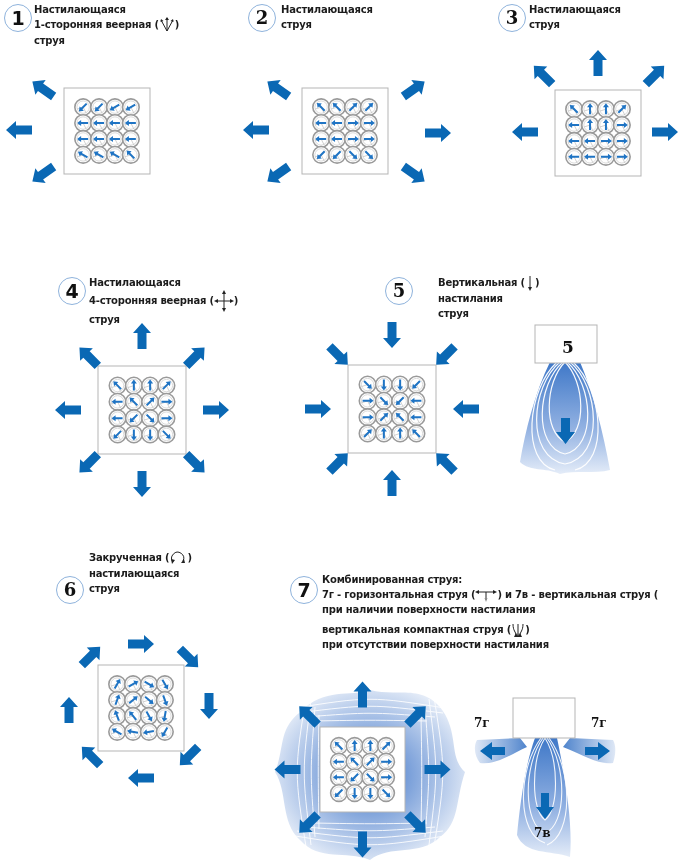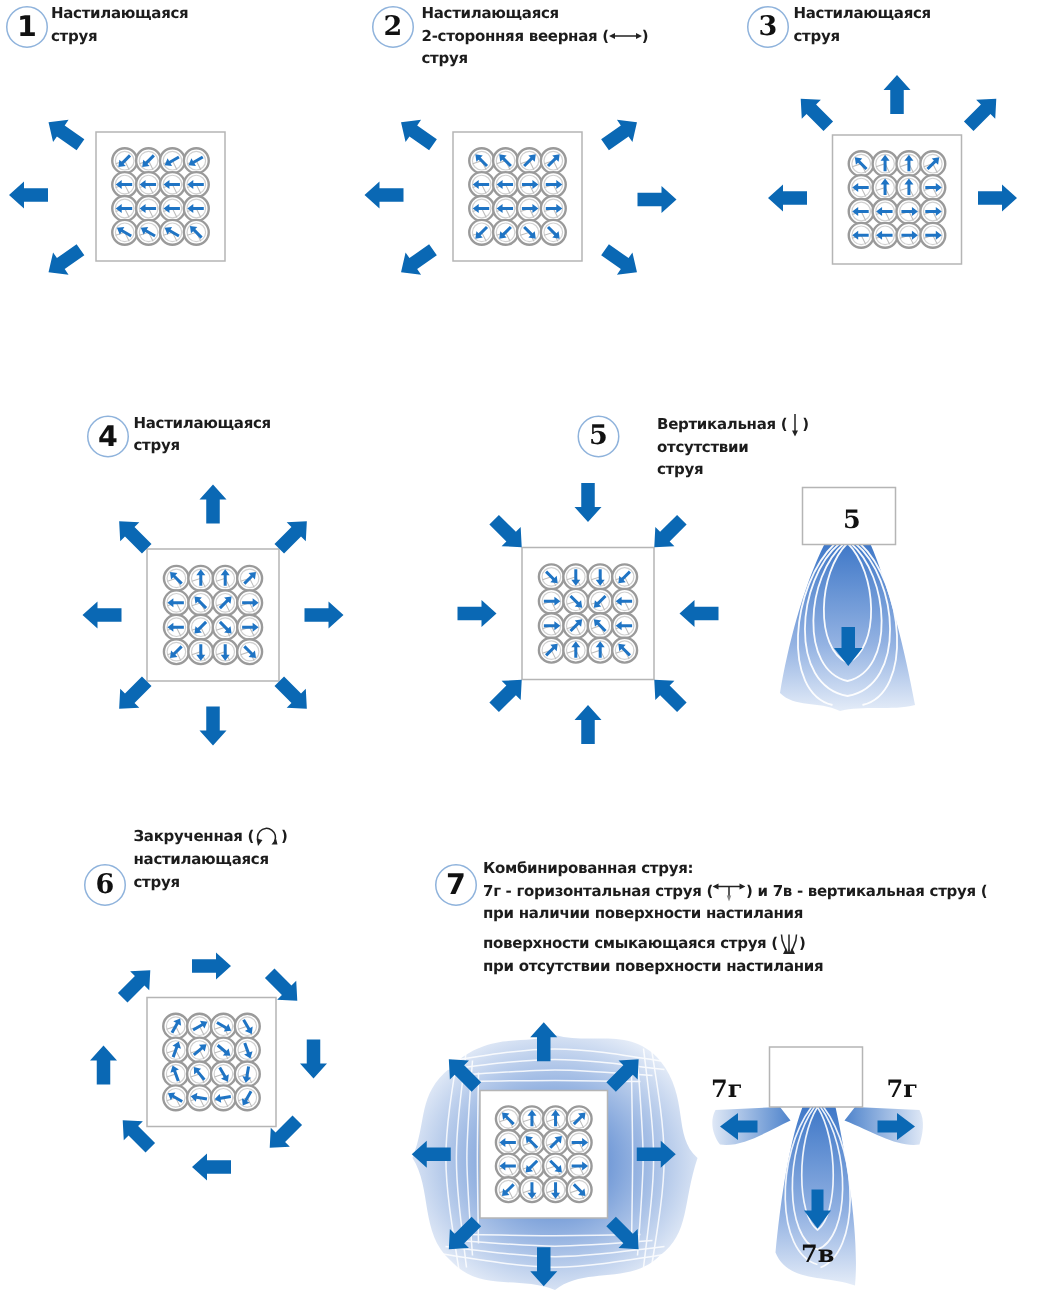--- a/index.html
+++ b/index.html
@@ -9,29 +9,41 @@
   .num { position: absolute; width: 26px; height: 26px; border: 1.3px solid #8fb3dc;
          border-radius: 50%; text-align: center; line-height: 26px; font-weight: bold;
          font-size: 19px; color: #111; background: #fff; }
   .num.serif { font-family: "DejaVu Serif", serif; font-size: 18px; }
   .caption { position: absolute; font-size: 10px; line-height: 15px; font-weight: bold;
              letter-spacing: -0.2px; white-space: nowrap; color: #1c1c1c; }
   .caption .line { display: block; }
   .sym { display: inline-block; vertical-align: middle; }
   svg.dia { position: absolute; overflow: visible; }
   .lbl { position: absolute; font-family: "DejaVu Serif", serif; font-weight: bold;
-         font-size: 16px; color: #111; }
+         font-size: 12px; color: #111; }
 </style>
 </head>
 <body>
 
 <div class="panel">
   <div class="num" style="left:4px;top:4px">1</div>
   <div class="caption" style="left:34px;top:2px">
     <span class="line">Настилающаяся</span>
+    <span class="line"><span>1-сторонняя веерная (</span><svg class="sym" width="16" height="16" viewBox="0 0 16 16">
+          <g stroke="#222" stroke-width="1" fill="none">
+            <path d="M8 14 L2 3"></path>
+            <path d="M8 14 L8 1"></path>
+            <path d="M8 14 L14 3"></path>
+          </g>
+          <g fill="#222">
+            <path d="M2 2 L4.5 4 L1.5 5z"></path>
+            <path d="M8 0 L10 3 L6 3z"></path>
+            <path d="M14 2 L14.5 5 L11.5 4z"></path>
+          </g>
+        </svg><span>)</span></span>
     <span class="line">струя</span>
   </div>
   <svg class="dia" id="dia-1" style="left:0;top:60px" width="180" height="145">
       <rect x="64" y="28" width="86" height="86" fill="#fff" stroke="#b5b5b5" stroke-width="1"></rect>
       <g transform="translate(83.135 47.135)">
         <circle r="8.3" fill="#fff" stroke="#9a9a9a" stroke-width="1.6"></circle>
         <circle r="6.2" fill="none" stroke="#d0d0d0" stroke-width="0.8"></circle>
         <path d="M-6 2 L0 0 L3 6" fill="none" stroke="#bbb" stroke-width="0.7"></path>
         <g transform="rotate(135)">
           <path d="M-5 -1 H2 V-3 L6 0 L2 3 V1 H-5 Z" fill="#1f74c4"></path>
@@ -160,24 +172,20 @@
       <path d="M-13 -4.5 H3 V-9 L13 0 L3 9 V4.5 H-13 Z" fill="#0a68b4" transform="translate(43 29) rotate(215)"></path>
       <path d="M-13 -4.5 H3 V-9 L13 0 L3 9 V4.5 H-13 Z" fill="#0a68b4" transform="translate(19 70) rotate(180)"></path>
       <path d="M-13 -4.5 H3 V-9 L13 0 L3 9 V4.5 H-13 Z" fill="#0a68b4" transform="translate(43 114) rotate(145)"></path>
     </svg>
 </div>
 
 <div class="panel">
   <div class="num serif" style="left:248px;top:4px">2</div>
   <div class="caption" style="left:281px;top:2px">
     <span class="line">Настилающаяся</span>
-    <span class="line"><span>2-сторонняя веерная (</span><svg class="sym" width="22" height="10" viewBox="0 0 22 10">
-          <path d="M2 5 H20" stroke="#222" stroke-width="1"></path>
-          <path d="M0 5 L4 3 L4 7z M22 5 L18 3 L18 7z" fill="#222"></path>
-        </svg><span>)</span></span>
     <span class="line">струя</span>
   </div>
   <svg class="dia" id="dia-2" style="left:236px;top:60px" width="225" height="145">
       <rect x="66" y="28" width="86" height="86" fill="#fff" stroke="#b5b5b5" stroke-width="1"></rect>
       <g transform="translate(85.135 47.135)">
         <circle r="8.3" fill="#fff" stroke="#9a9a9a" stroke-width="1.6"></circle>
         <circle r="6.2" fill="none" stroke="#d0d0d0" stroke-width="0.8"></circle>
         <path d="M-6 2 L0 0 L3 6" fill="none" stroke="#bbb" stroke-width="0.7"></path>
         <g transform="rotate(225)">
           <path d="M-5 -1 H2 V-3 L6 0 L2 3 V1 H-5 Z" fill="#1f74c4"></path>
@@ -453,20 +461,24 @@
       <path d="M-13 -4.5 H3 V-9 L13 0 L3 9 V4.5 H-13 Z" fill="#0a68b4" transform="translate(150 30) rotate(315)"></path>
       <path d="M-13 -4.5 H3 V-9 L13 0 L3 9 V4.5 H-13 Z" fill="#0a68b4" transform="translate(20 87) rotate(180)"></path>
       <path d="M-13 -4.5 H3 V-9 L13 0 L3 9 V4.5 H-13 Z" fill="#0a68b4" transform="translate(160 87) rotate(0)"></path>
     </svg>
 </div>
 
 <div class="panel">
   <div class="num" style="left:58px;top:277px">4</div>
   <div class="caption" style="left:89px;top:275px">
     <span class="line">Настилающаяся</span>
+    <span class="line"><span>4-сторонняя веерная (</span><svg class="sym" width="20" height="22" viewBox="0 0 20 22">
+          <path d="M2 11 H18 M10 3 V19" stroke="#222" stroke-width="1" fill="none"></path>
+          <path d="M0 11 L4 9 L4 13z M20 11 L16 9 L16 13z M10 0 L8 4 L12 4z M10 22 L8 18 L12 18z" fill="#222"></path>
+        </svg><span>)</span></span>
     <span class="line">струя</span>
   </div>
   <svg class="dia" id="dia-4" style="left:50px;top:322px" width="190" height="175">
       <rect x="48" y="44" width="88" height="88" fill="#fff" stroke="#b5b5b5" stroke-width="1"></rect>
       <g transform="translate(67.58 63.58)">
         <circle r="8.3" fill="#fff" stroke="#9a9a9a" stroke-width="1.6"></circle>
         <circle r="6.2" fill="none" stroke="#d0d0d0" stroke-width="0.8"></circle>
         <path d="M-6 2 L0 0 L3 6" fill="none" stroke="#bbb" stroke-width="0.7"></path>
         <g transform="rotate(225)">
           <path d="M-5 -1 H2 V-3 L6 0 L2 3 V1 H-5 Z" fill="#1f74c4"></path>
@@ -603,21 +615,21 @@
     </svg>
 </div>
 
 <div class="panel">
   <div class="num serif" style="left:385px;top:277px">5</div>
   <div class="caption" style="left:438px;top:275px">
     <span class="line"><span>Вертикальная (</span><svg class="sym" width="10" height="16" viewBox="0 0 10 16">
           <path d="M5 1 V13" stroke="#222" stroke-width="1"></path>
           <path d="M5 16 L3 12 L7 12z" fill="#222"></path>
         </svg><span>)</span></span>
-    <span class="line">отсутствии</span>
+    <span class="line">настилания</span>
     <span class="line">струя</span>
   </div>
   <svg class="dia" id="dia-5" style="left:300px;top:320px" width="180" height="175">
       <rect x="48" y="45" width="88" height="88" fill="#fff" stroke="#b5b5b5" stroke-width="1"></rect>
       <g transform="translate(67.58 64.58)">
         <circle r="8.3" fill="#fff" stroke="#9a9a9a" stroke-width="1.6"></circle>
         <circle r="6.2" fill="none" stroke="#d0d0d0" stroke-width="0.8"></circle>
         <path d="M-6 2 L0 0 L3 6" fill="none" stroke="#bbb" stroke-width="0.7"></path>
         <g transform="rotate(45)">
           <path d="M-5 -1 H2 V-3 L6 0 L2 3 V1 H-5 Z" fill="#1f74c4"></path>
@@ -928,21 +940,21 @@
 <div class="panel">
   <div class="num" style="left:290px;top:576px">7</div>
   <div class="caption" style="left:322px;top:572px">
     <span class="line">Комбинированная струя:</span>
     <span class="line"><span>7г - горизонтальная струя (</span><svg class="sym" width="22" height="14" viewBox="0 0 22 14">
           <path d="M2 4 H20 M11 4 V12" stroke="#222" stroke-width="1"></path>
           <path d="M0 4 L4 2 L4 6z M22 4 L18 2 L18 6z" fill="#222"></path>
           <path d="M11 14 L9.5 10 L12.5 10z" fill="#888"></path>
         </svg><span>) и 7в - вертикальная струя (</span></span>
     <span class="line">при наличии поверхности настилания</span>
-    <span class="line" style="margin-top:5px"><span>поверхности смыкающаяся струя (</span><svg class="sym" width="14" height="14" viewBox="0 0 14 14">
+    <span class="line" style="margin-top:5px"><span>вертикальная компактная струя (</span><svg class="sym" width="14" height="14" viewBox="0 0 14 14">
           <path d="M2 1 C2 8 5 9 5 12 M7 1 V12 M12 1 C12 8 9 9 9 12" stroke="#222" stroke-width="1" fill="none"></path>
           <path d="M3 14 L5 10 L7 14z M6 14 L7 10 L8 14z M7 14 L9 10 L11 14z" fill="#222"></path>
         </svg><span>)</span></span>
     <span class="line">при отсутствии поверхности настилания</span>
   </div>
   <svg class="dia" id="dia-7" style="left:270px;top:672px" width="200" height="193">
       <defs>
         <radialGradient id="rg7" cx="0.5" cy="0.5" r="0.55">
           <stop offset="0.3" stop-color="#6e97d6"></stop>
           <stop offset="1" stop-color="#e6edf8"></stop>

